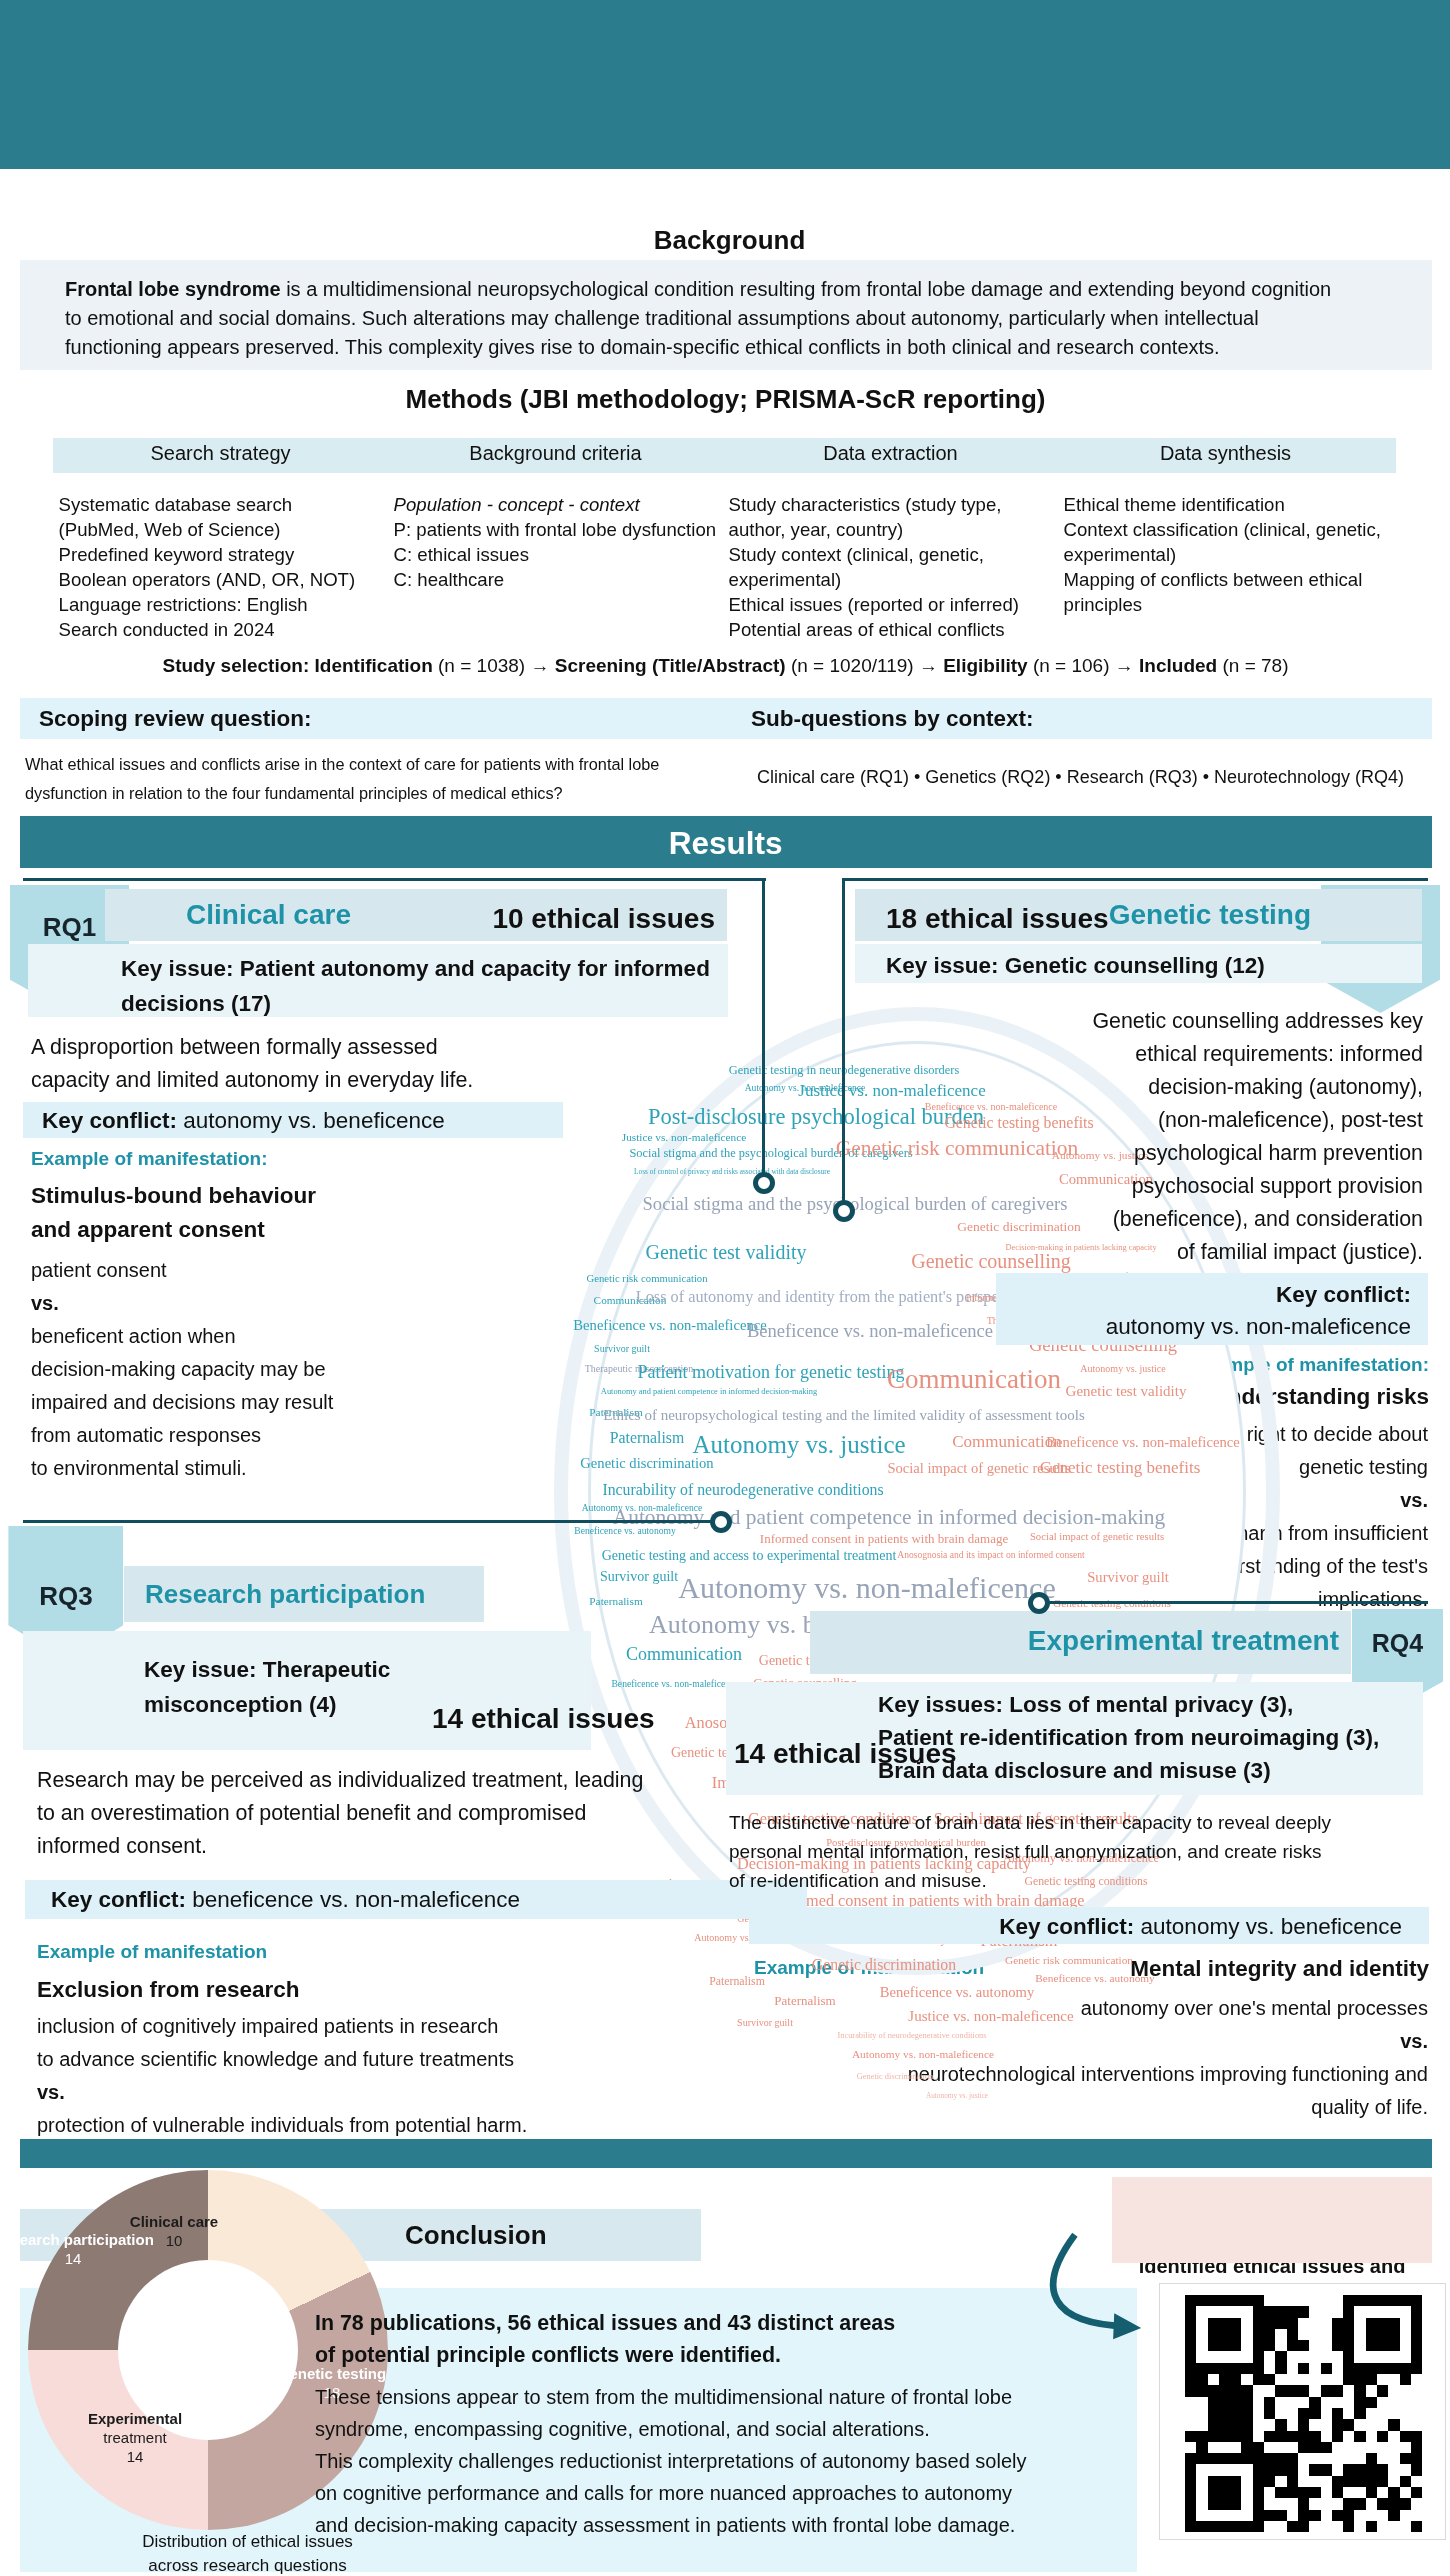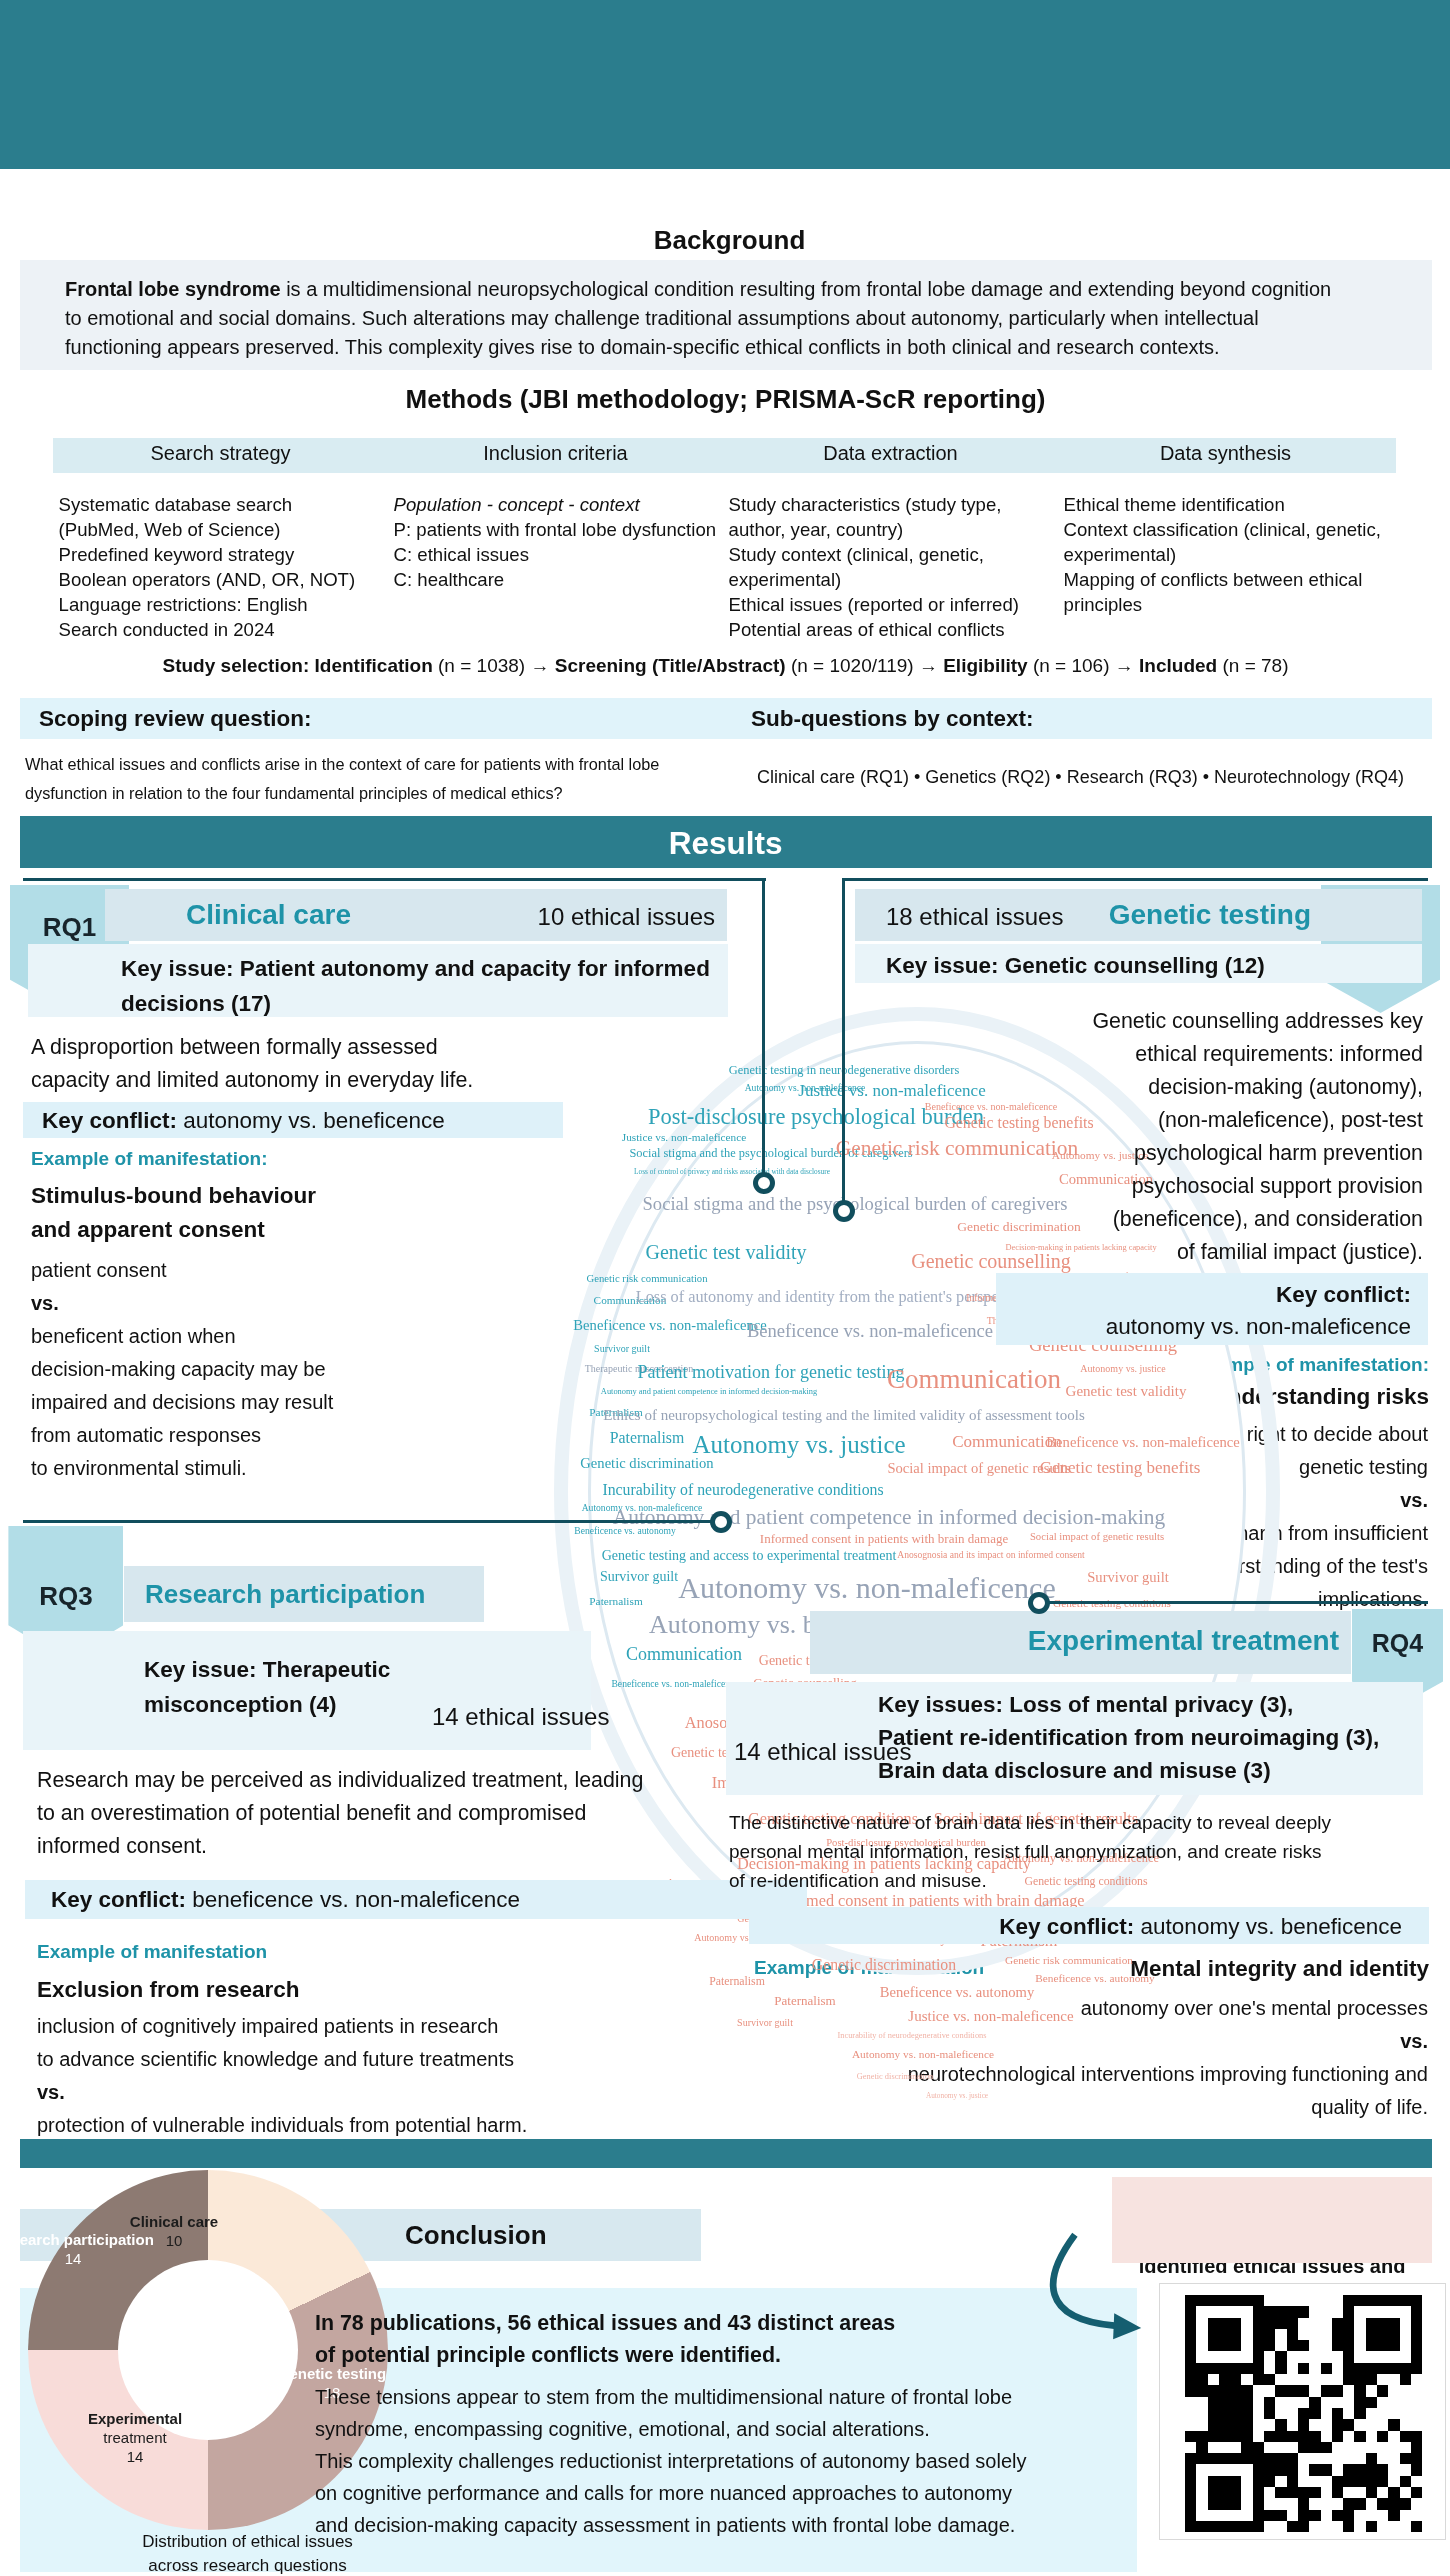--- a/index.html
+++ b/index.html
@@ -33,21 +33,21 @@
 
   .conn{background:#114e5d;z-index:5;}
   .conn-dot{width:12.4px;height:12.4px;border:5px solid #114e5d;border-radius:50%;background:#fff;z-index:8;}
 
   .badge{background:#b2dde7;z-index:6;clip-path:polygon(0 0,100% 0,100% 74%,50% 100%,0 74%);
     display:flex;align-items:flex-start;justify-content:center;font-weight:bold;color:#17242b;}
   .sec-head{background:#d7e7ee;z-index:6;}
   .key-strip{background:#e9f4f9;z-index:6;}
   .conf-strip{background:#def1f9;z-index:6;}
   .rq-title{font-size:28px;font-weight:bold;color:#1e93a8;}
-  .count{font-size:24px;font-weight:normal;}
+  .count{font-size:28px;font-weight:bold;}
   .key-issue{font-size:22.5px;font-weight:bold;line-height:35px;}
   .body-txt{font-size:21.4px;line-height:33px;z-index:6;}
   .ex-label{font-size:19px;font-weight:bold;color:#1e93a8;}
   .ex-title{font-size:22.5px;font-weight:bold;line-height:34px;}
   .ex-lines{font-size:20px;line-height:33px;}
   .conf-txt{font-size:22.5px;}
 
   .cloud-ring2{left:554px;top:1007px;width:726px;height:968px;border-radius:50%;
      border:14.6px solid #eaf2f7;z-index:2;box-sizing:border-box;}
   .cloud-ellipse{left:588px;top:1041px;width:658px;height:901px;border-radius:50%;
@@ -90,21 +90,21 @@
       <div class="m-col">
         <div class="m-head">Search strategy</div>
         <div class="m-item">Systematic database search</div>
         <div class="m-item">(PubMed, Web of Science)</div>
         <div class="m-item">Predefined keyword strategy</div>
         <div class="m-item">Boolean operators (AND, OR, NOT)</div>
         <div class="m-item">Language restrictions: English</div>
         <div class="m-item">Search conducted in 2024</div>
       </div>
       <div class="m-col">
-        <div class="m-head">Inclusion criteria</div>
+        <div class="m-head">Background criteria</div>
         <div class="m-item" style="font-style: italic;">Population - concept - context</div>
         <div class="m-item">P: patients with frontal lobe dysfunction</div>
         <div class="m-item">C: ethical issues</div>
         <div class="m-item">C: healthcare</div>
       </div>
       <div class="m-col">
         <div class="m-head">Data extraction</div>
         <div class="m-item">Study characteristics (study type,</div>
         <div class="m-item">author, year, country)</div>
         <div class="m-item">Study context (clinical, genetic,</div>

